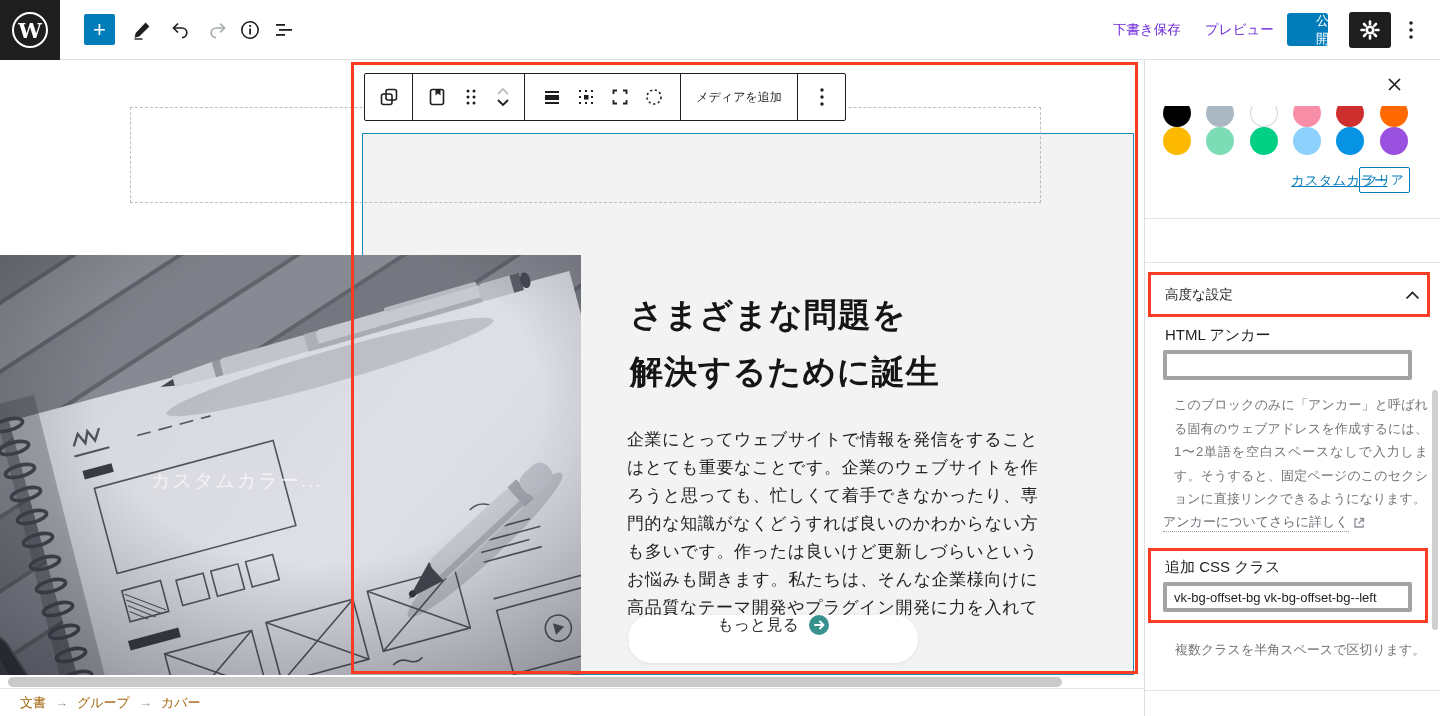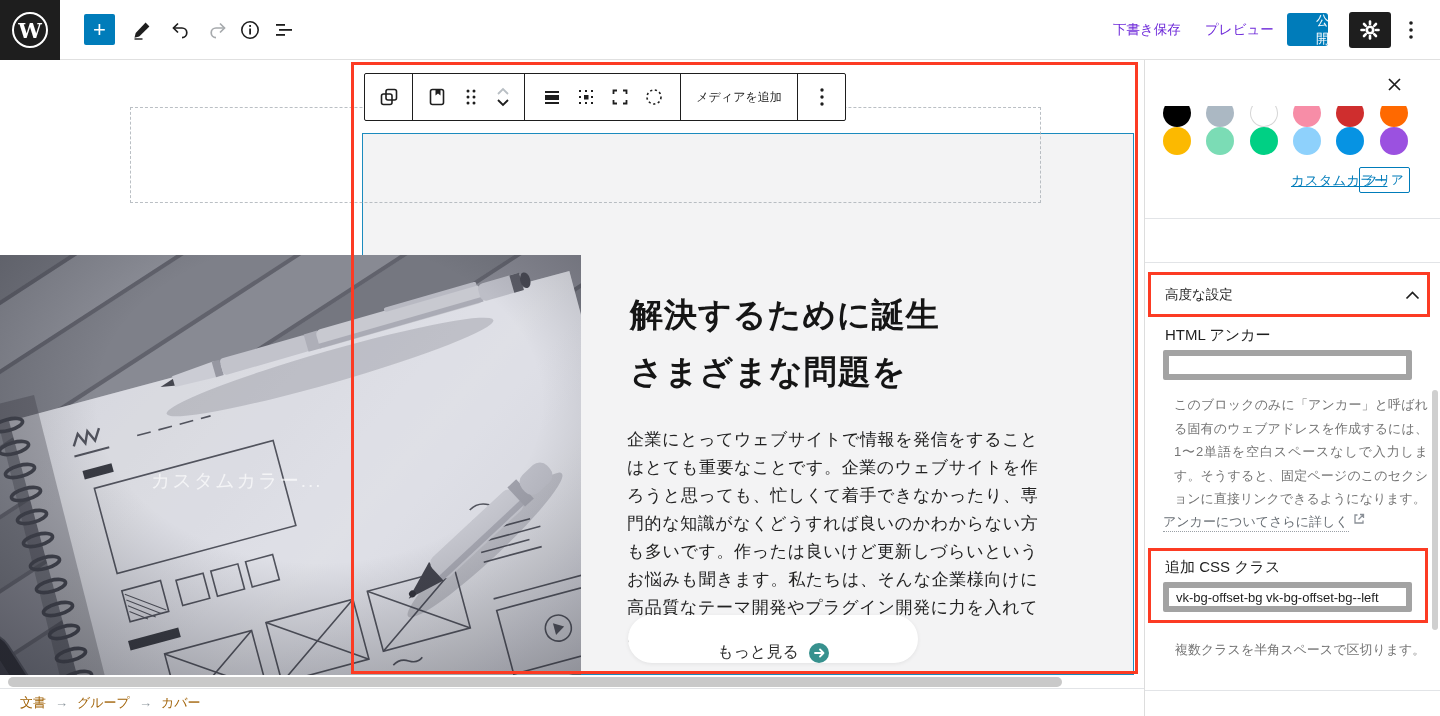--- a/index.html
+++ b/index.html
@@ -25,21 +25,21 @@
   
   .canvas{position:absolute;left:0;top:60px;width:1144px;height:628px;background:#fff;overflow:hidden;}
   .dashed-block{position:absolute;left:130px;top:47px;width:911px;height:96px;border:1px dashed rgba(170,176,182,.8);z-index:4;}
   .cover-block{position:absolute;left:362px;top:73px;width:772px;height:542px;background:#f3f3f4;border:1.5px solid #1b8bbe;z-index:1;}
   .cover-photo{position:absolute;left:0;top:195px;width:581px;height:420px;z-index:2;overflow:hidden;}
   .title-placeholder{position:absolute;left:151px;top:408px;z-index:3;font-size:19px;letter-spacing:2px;color:rgba(255,255,255,.68);}
   .cover-heading{position:absolute;left:630px;top:226px;z-index:2;font-size:33px;font-weight:700;line-height:57px;color:#151515;letter-spacing:1px;}
   .cover-paragraph{position:absolute;left:627px;top:366px;width:411px;z-index:2;font-size:17px;line-height:28px;color:#222;
                    text-align:justify;word-break:break-all;letter-spacing:.3px;}
   .more-btn{position:absolute;left:628px;top:555px;width:290px;height:48px;background:#fff;border-radius:24px;z-index:2;
-            box-shadow:0 1px 4px rgba(0,0,0,.07);display:flex;align-items:flex-end;justify-content:center;gap:10px;
+            box-shadow:0 1px 4px rgba(0,0,0,.07);display:flex;align-items:flex-start;justify-content:center;gap:10px;
             font-size:16px;color:#2e2e2e;cursor:pointer;}
   .more-arrow{width:20px;height:20px;border-radius:50%;background:#37918e;display:flex;align-items:center;justify-content:center;}
   .red-box{position:absolute;border:3px solid #fc3b23;z-index:10;pointer-events:none;}
   .red-main{left:351px;top:2px;width:787px;height:612px;}
   .hscroll{position:absolute;left:8px;top:617px;width:1054px;height:10px;border-radius:5px;background:#c9c9c9;z-index:11;}
 
   
   .block-toolbar{position:absolute;left:364px;top:13px;height:48px;z-index:6;display:flex;background:#fff;
                  border:1px solid #1e1e1e;border-radius:2px;}
   .bt-seg{display:flex;align-items:center;justify-content:center;gap:6px;height:100%;border-right:1px solid #1e1e1e;}
@@ -67,24 +67,24 @@
   .swatch.white{box-shadow:inset 0 0 0 1px #d5d5d5;}
   .custom-color{position:absolute;left:110px;top:112px;font-size:13.5px;color:#007cba;text-decoration:underline;cursor:pointer;margin-left:36px;}
   .clear-btn{position:absolute;left:214px;top:107px;width:51px;height:26px;border:1px solid #007cba;border-radius:2px;
              color:#007cba;font-size:12.5px;display:flex;align-items:center;justify-content:center;cursor:pointer;}
   .sb-sep{position:absolute;left:0;width:100%;height:0;border-top:1px solid #e2e4e7;}
   .panel-row{position:absolute;left:0;width:100%;height:44px;display:flex;align-items:center;justify-content:space-between;
              padding:0 20px;font-size:13.5px;font-weight:500;cursor:pointer;}
   .red-adv{left:3px;top:212px;width:282px;height:45px;}
   .red-css{left:3px;top:488px;width:280px;height:75px;}
   .sb-label{position:absolute;left:20px;font-size:15px;color:#1e1e1e;}
-  .sb-input{position:absolute;left:18px;width:249px;height:30px;border:6px solid #a3a3a3;border-radius:2px;background:#fff;
+  .sb-input{position:absolute;left:18px;width:249px;height:30px;border:4px solid #a3a3a3;border-radius:2px;background:#fff;
             font-size:13px;padding:0 7px;font-family:inherit;color:#1e1e1e;}
   .sb-help{position:absolute;left:18px;width:254px;font-size:13px;line-height:23.5px;color:#757575;text-align:justify;word-break:break-all;}
-  .sb-link{position:absolute;left:18px;font-size:13px;color:#696f75;cursor:pointer;display:flex;gap:4px;}
+  .sb-link{position:absolute;left:18px;font-size:13px;color:#696f75;cursor:pointer;display:flex;align-items:center;gap:4px;}
   .sb-link span{border-bottom:1px dotted #9aa0a6;}
   .sb-bottom-line{position:absolute;left:0;top:630px;width:100%;border-top:1px solid #e2e4e7;}
   .sb-scrollthumb{position:absolute;left:287px;top:330px;width:6px;height:240px;background:#cfcfcf;border-radius:3px;}
   svg{display:block;}
 </style>
 </head>
 <body>
 
 <div id="app">
 
@@ -313,22 +313,22 @@
 
         <rect x="0" y="0" width="581" height="420" fill="#8realcolor" opacity="0"></rect>
         <rect x="0" y="0" width="581" height="420" fill="#7d84a0" opacity=".14"></rect>
         <rect x="0" y="0" width="581" height="420" fill="url(#vign)"></rect>
       </svg>
     </div>
 
     <div class="title-placeholder">カスタムカラー...</div>
 
     <div class="cover-heading">
+      <span style="display:block">さまざまな問題を</span>
       <span style="display:block">解決するために誕生</span>
-      <span style="display:block">さまざまな問題を</span>
     </div>
 
     <div class="cover-paragraph">企業にとってウェブサイトで情報を発信をすることはとても重要なことです。企業のウェブサイトを作ろうと思っても、忙しくて着手できなかったり、専門的な知識がなくどうすれば良いのかわからない方も多いです。作ったは良いけど更新しづらいというお悩みも聞きます。私たちは、そんな企業様向けに高品質なテーマ開発やプラグイン開発に力を入れております。</div>
 
     <div class="more-btn">
       <span>もっと見る</span>
       <span class="more-arrow">
         <svg width="12" height="12" viewBox="0 0 12 12" fill="none" stroke="#fff" stroke-width="1.8" stroke-linecap="round" stroke-linejoin="round">
             <path d="M2 6h8M7 2.5L10.5 6 7 9.5"></path>
           </svg>

